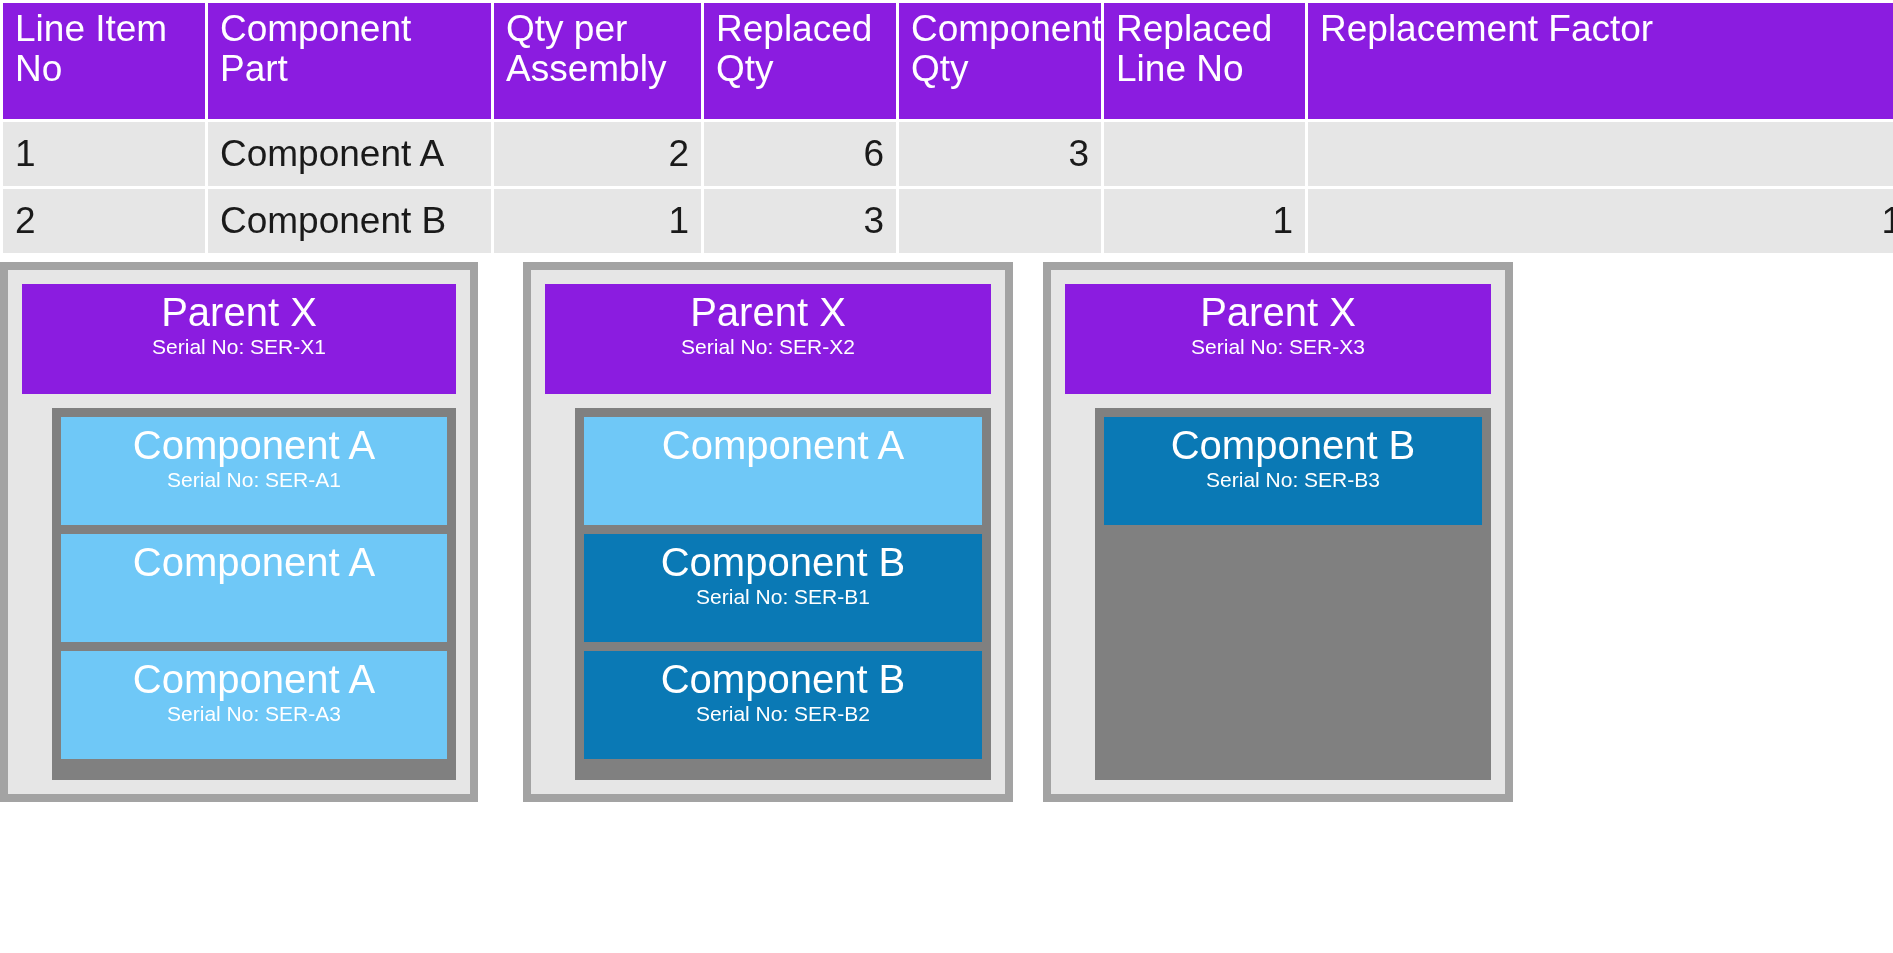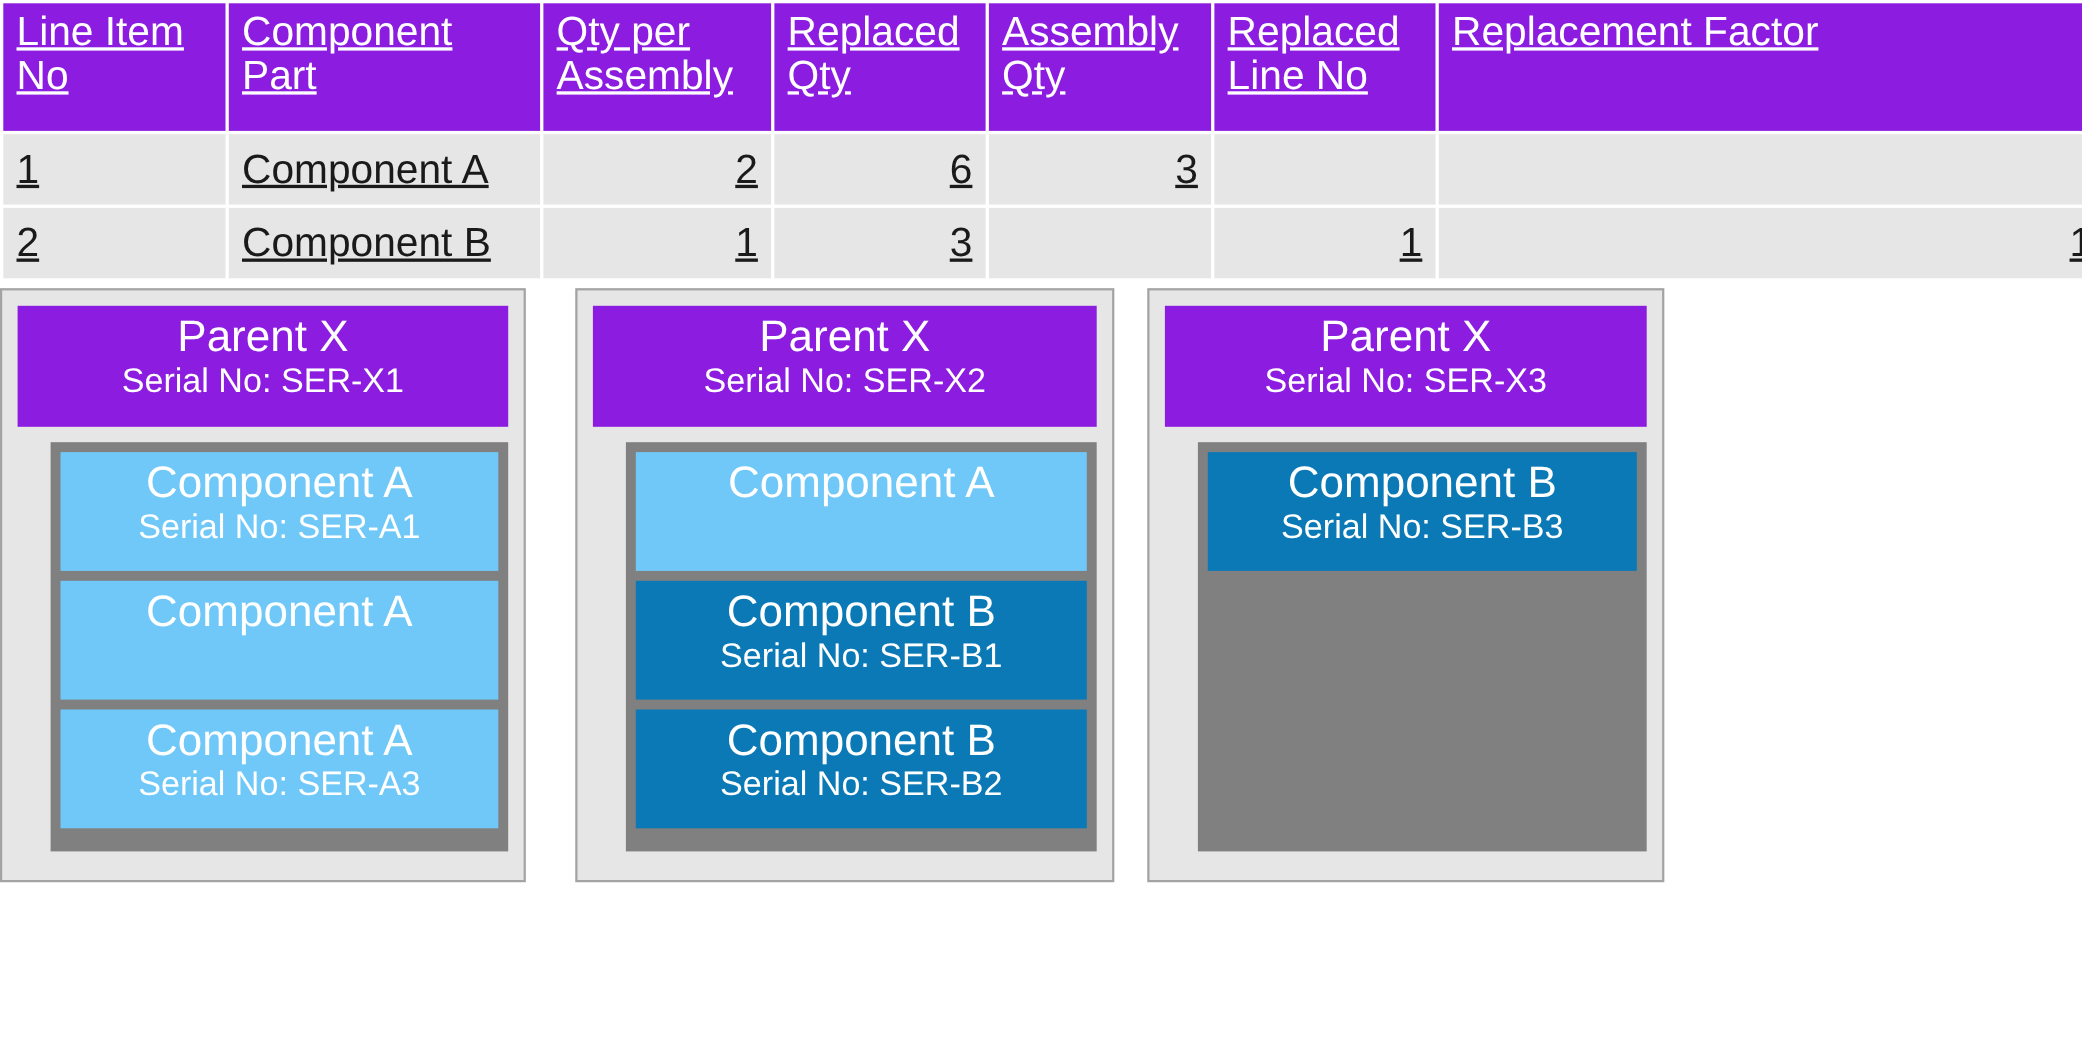--- a/index.html
+++ b/index.html
@@ -27,21 +27,20 @@
     table-layout: fixed;
   }
   #bom-table th,
   #bom-table td {
     padding: 6px 12px;
     font-size: 37px;
     line-height: 1.08;
     font-weight: normal;
     vertical-align: top;
     overflow: hidden;
-    text-decoration: underline;
   }
   #bom-table th {
     background: #8B1CE0;
     color: #ffffff;
     text-align: left;
     height: 104px;
   }
   #bom-table td {
     background: #E6E6E6;
     color: #1a1a1a;
@@ -56,38 +55,38 @@
     position: absolute;
     left: 0;
     top: 262px;
     width: 1893px;
     height: 540px;
   }
   .assembly-card {
     position: absolute;
     top: 0;
     background: #E6E6E6;
-    border: 2px solid #a3a3a3;
+    border: 8px solid #a3a3a3;
     box-sizing: border-box;
     padding: 14px 14px 14px 14px;
   }
   .parent-box {
     background: #8B1CE0;
     color: #ffffff;
     text-align: center;
     box-sizing: border-box;
     padding: 6px 4px 10px 4px;
   }
   .part-title {
     font-size: 40px;
     line-height: 1.12;
     white-space: nowrap;
   }
   .part-serial {
-    font-size: 31px;
+    font-size: 21px;
     line-height: 1.1;
     white-space: nowrap;
   }
   .children-frame {
     background: #808080;
     box-sizing: border-box;
     padding: 9px;
     margin-top: 14px;
   }
   .child-box {
@@ -113,21 +112,21 @@
       <col style="width:202px">
       <col style="width:201px">
     <col style="width:606px">
   </colgroup>
   <thead>
     <tr>
       <th>Line Item No</th>
       <th>Component Part</th>
       <th>Qty per Assembly</th>
       <th>Replaced Qty</th>
-      <th>Assembly Qty</th>
+      <th>Component Qty</th>
       <th>Replaced Line No</th>
       <th>Replacement Factor</th>
     </tr>
   </thead>
   <tbody>
     <tr>
       <td class="txt">1</td>
       <td class="txt">Component A</td>
       <td class="num">2</td>
       <td class="num">6</td>

